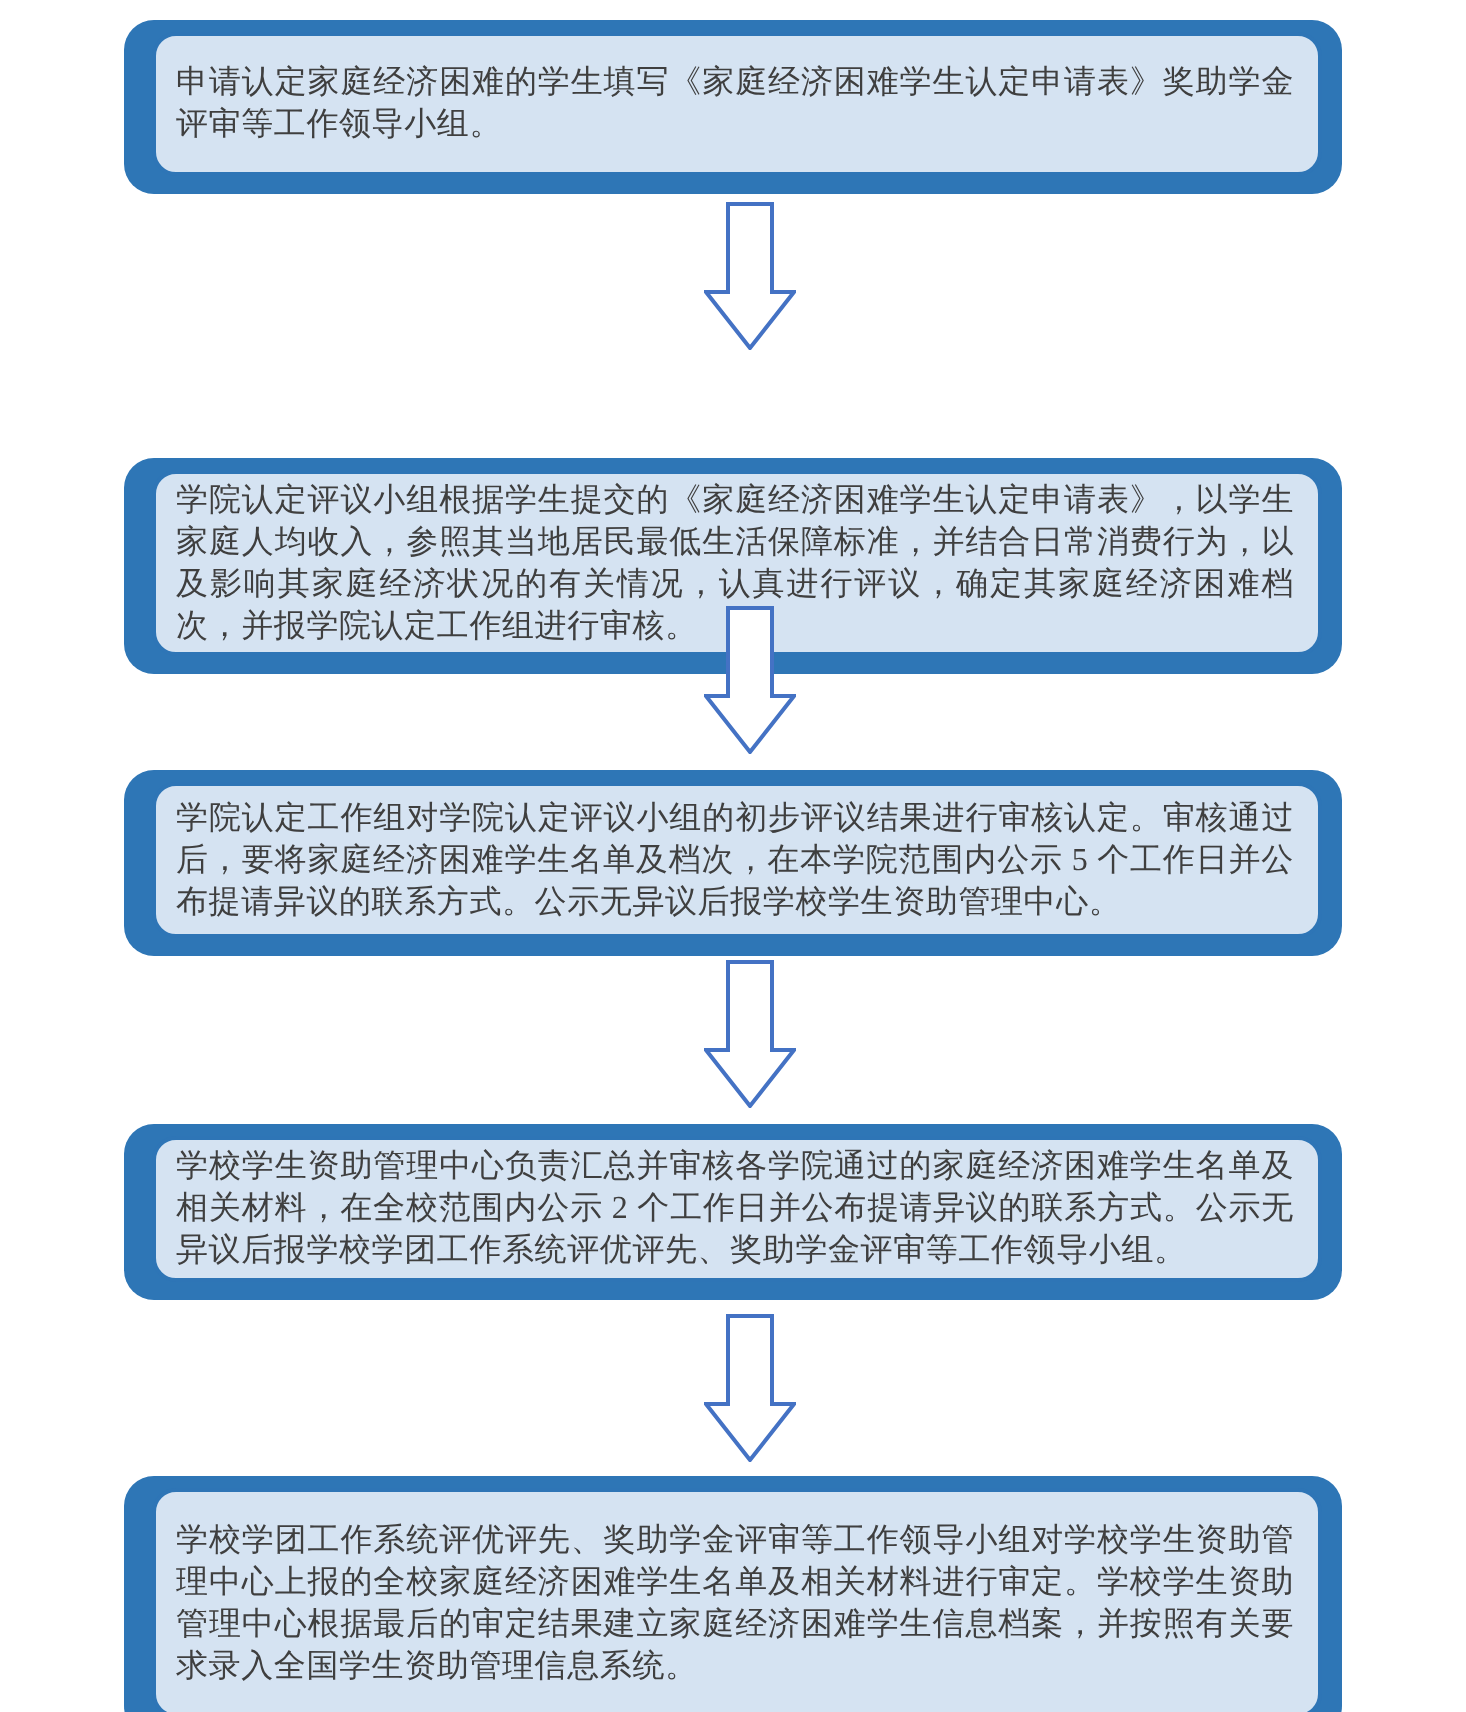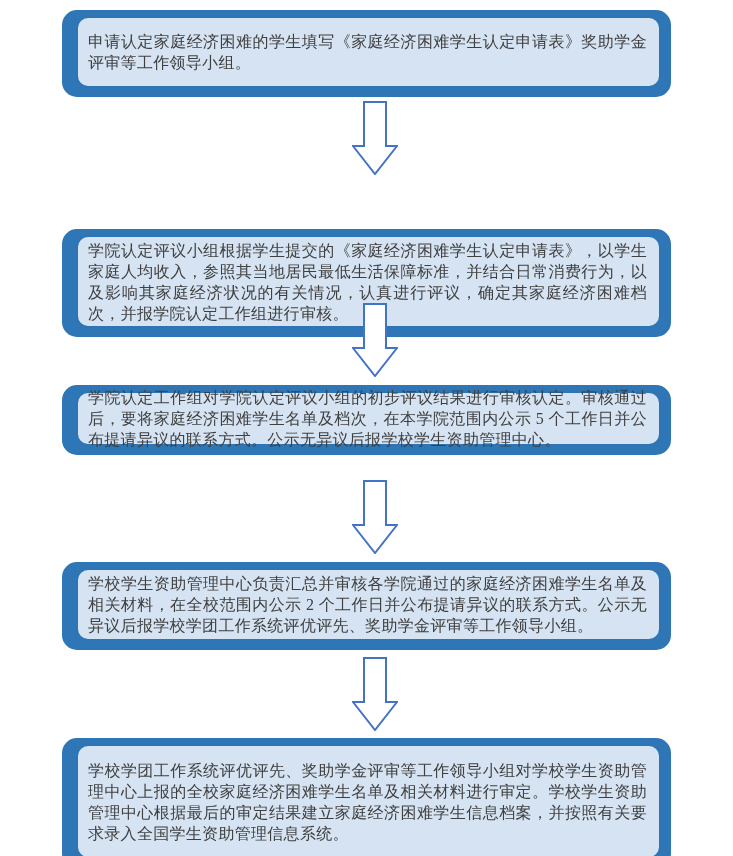--- a/index.html
+++ b/index.html
@@ -46,21 +46,21 @@
   }
   .connector{
     position:absolute;
     left:352px;
     width:46px;height:74px;
   }
   .connector svg{display:block;width:46px;height:74px;}
   
   #box1{top:10px;height:87px;}
   #box2{top:185px;height:108px;margin-top:44px;}
-  #box3{top:385px;height:70px;}
+  #box3{top:385px;height:93px;}
   #box4{top:562px;height:88px;}
   #box5{top:738px;height:130px;}
   #arr1{top:101px;}
   #arr2{top:303px;}
   #arr3{top:480px;}
   #arr4{top:657px;}
 </style>
 </head>
 <body>
 

